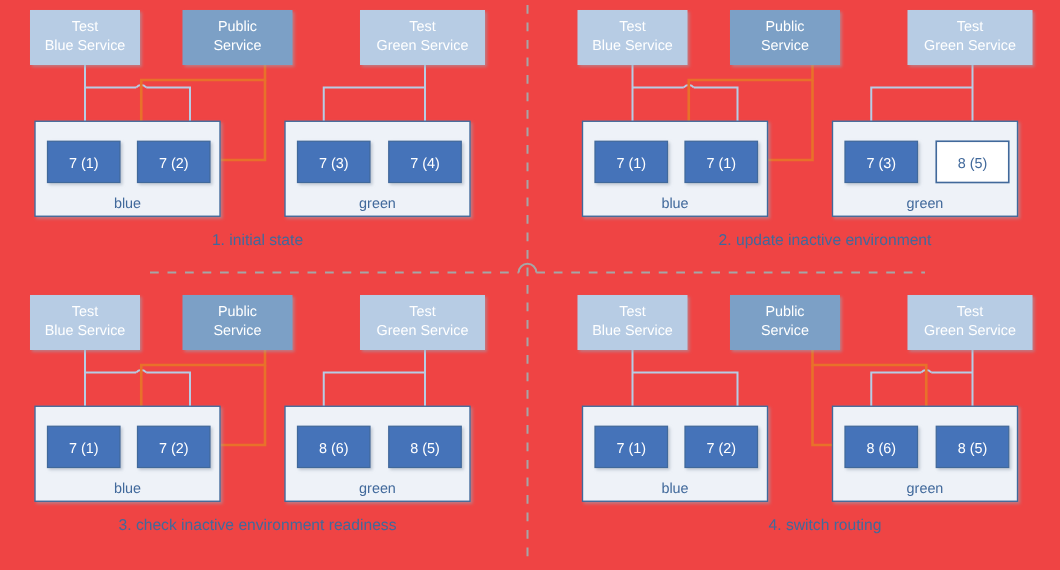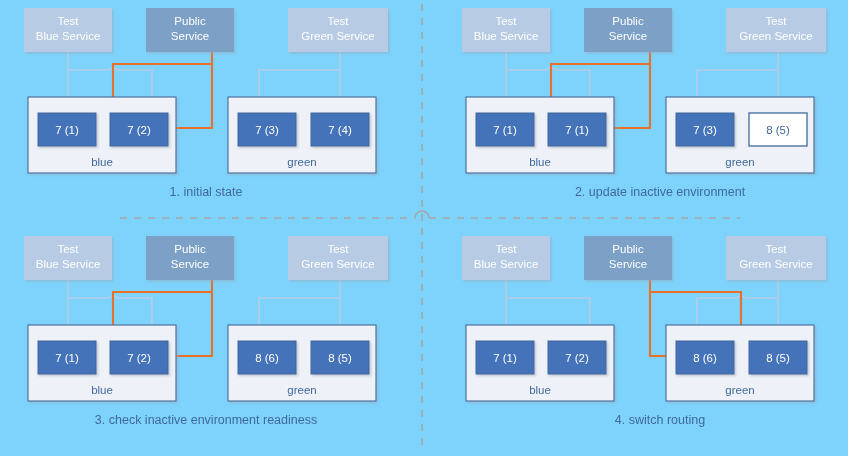--- a/index.html
+++ b/index.html
@@ -8,21 +8,21 @@
     padding: 0;
     background: #ffffff;
   }
   body {
     font-family: "Liberation Sans", sans-serif;
   }
   #canvas {
     position: relative;
     width: 848px;
     height: 456px;
-    background: #7dd3fc;
+    background: #ef4444;
     overflow: hidden;
   }
   #canvas svg {
     position: absolute;
     left: 0;
     top: 0;
   }
   .svgtext {
     font-family: "Liberation Sans", sans-serif;
   }

